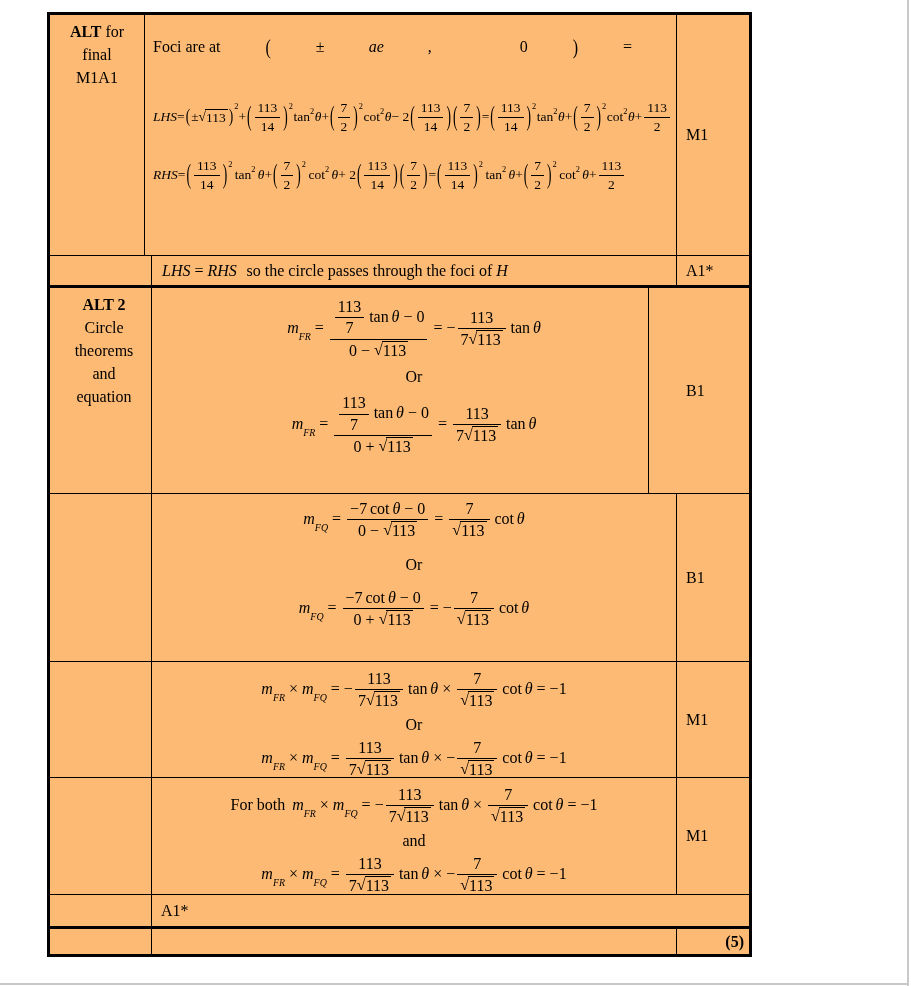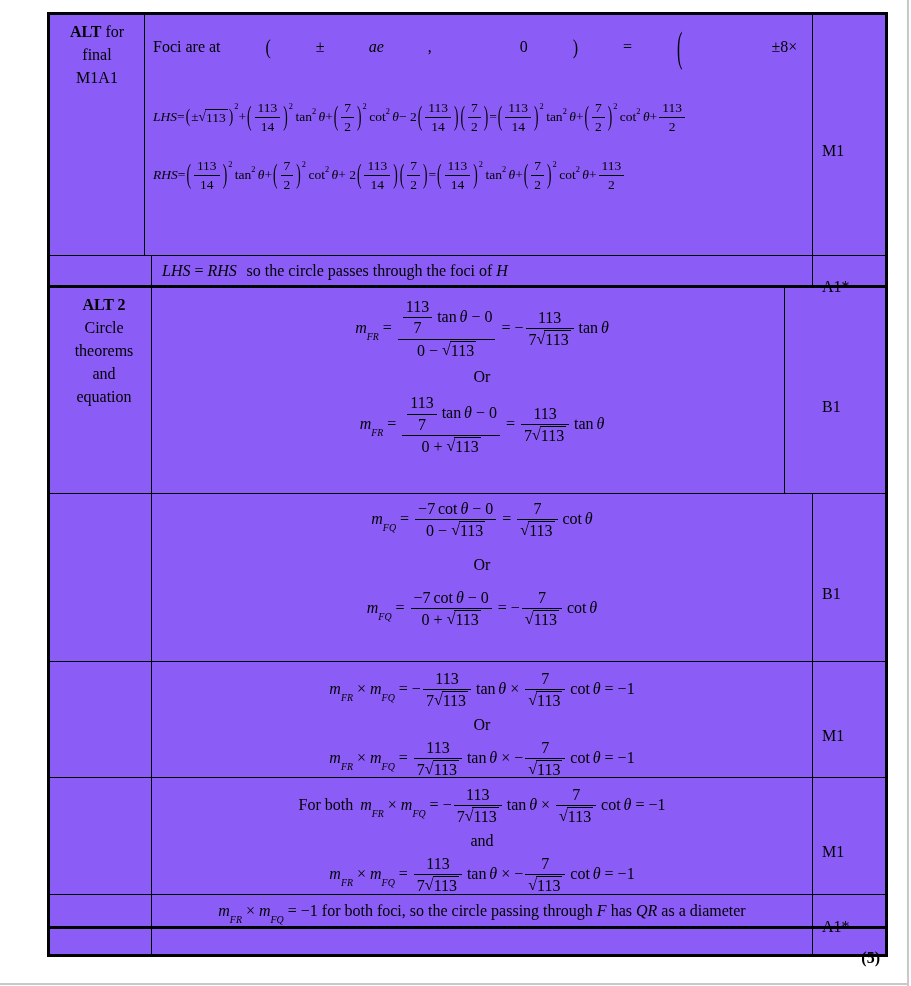--- a/index.html
+++ b/index.html
@@ -3,29 +3,29 @@
 <meta charset="utf-8">
 <style>
   * { margin:0; padding:0; box-sizing:border-box; }
   html,body { background:#fff; }
   body { width:911px; height:986px; position:relative; overflow:hidden;
          font-family:"Liberation Serif","DejaVu Serif",serif; color:#000; font-size:16px; }
   .page { position:absolute; inset:0; background:#fff; }
   .page-edge-right { position:absolute; top:0; left:907px; width:2px; height:986px; background:#c9c9c9; }
   .page-edge-bottom { position:absolute; top:983px; left:0; width:909px; height:2px; background:#c9c9c9; }
 
-  .mtable { position:absolute; left:47px; top:12px; width:841px;
-            border:3px solid #000; display:flex; flex-direction:column; background:#8b5cf6;align-items:flex-end; }
+  .mtable { position:absolute; left:47px; top:12px; width:705px;
+            border:3px solid #000; display:flex; flex-direction:column; background:#fdba74;align-items:flex-end; }
   .trow { display:flex; width:100%; }
   .trow + .trow { border-top:1px solid #000;padding-left:7px; }
   .trow.thick-top { border-top:3px solid #000; }
   .cell { height:100%; }
   .cell.label { width:95px; border-right:1px solid #000; text-align:center; padding-top:5px; line-height:23px; flex:none; }
   .cell.main  { flex:1; border-right:1px solid #000; overflow:hidden; }
-  .cell.mark  { width:72px; flex:none; display:flex; align-items:center; padding-left:9px;margin-top:16px; }
+  .cell.mark  { width:72px; flex:none; display:flex; align-items:center; padding-left:9px; }
 
   .r1 { height:240px; } .r2 { height:30px; } .r3 { height:208px;gap:28px; } .r4 { height:168px; }
   .r5 { height:116px; } .r6 { height:117px; } .r7 { height:32px; } .r8 { height:28px; }
 
   .r1 .main { padding:4px 4px 0 8px; }
   .eq { white-space:nowrap; }
   .line-foci { height:56px; display:flex; align-items:center;gap:44px; }
   .line-sub  { margin-top:4px; }
   .line-lhs  { margin-top:14px; font-size:13.5px; height:56px; display:flex; align-items:center; }
   .line-rhs  { margin-top:2px;  font-size:13.5px; height:56px; display:flex; align-items:center; }
@@ -189,23 +189,20 @@
         <div class="orline">and</div>
         <div class="eq"><span class="mi">m</span><sub><span class="mi">FR</span></sub> × <span class="mi">m</span><sub><span class="mi">FQ</span></sub> = <span class="frac"><span class="num">113</span><span class="den">7<span class="sqrt"><span class="rsign">√</span><span class="rbody">113</span></span></span></span><span class="thin"></span>tan<span class="thin"></span><span class="mi">θ</span> × −<span class="frac"><span class="num">7</span><span class="den"><span class="sqrt"><span class="rsign">√</span><span class="rbody">113</span></span></span></span><span class="thin"></span>cot<span class="thin"></span><span class="mi">θ</span> = −1</div>
       </div>
       <div class="cell mark">
           <span>M1</span>
         </div>
     </div>
 
     <div class="trow r7">
       <div class="cell label"></div>
-      <div class="cell main">
-        <div class="eq"><span class="mi">m</span><sub><span class="mi">FR</span></sub> × <span class="mi">m</span><sub><span class="mi">FQ</span></sub> = −1 for both foci, so the circle passing through <span class="mi">F</span> has <span class="mi">QR</span> as a diameter</div>
-      </div>
       <div class="cell mark">
           <span>A1*</span>
         </div>
     </div>
 
     <div class="trow r8 thick-top">
       <div class="cell label"></div>
       <div class="cell main"></div>
       <div class="cell mark">
           <span>(5)</span>

